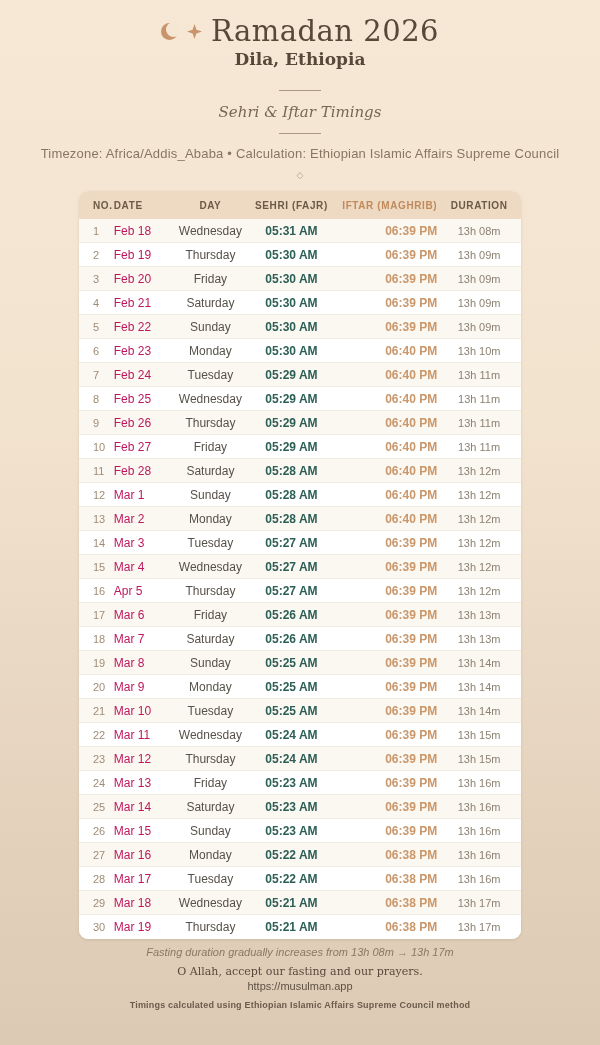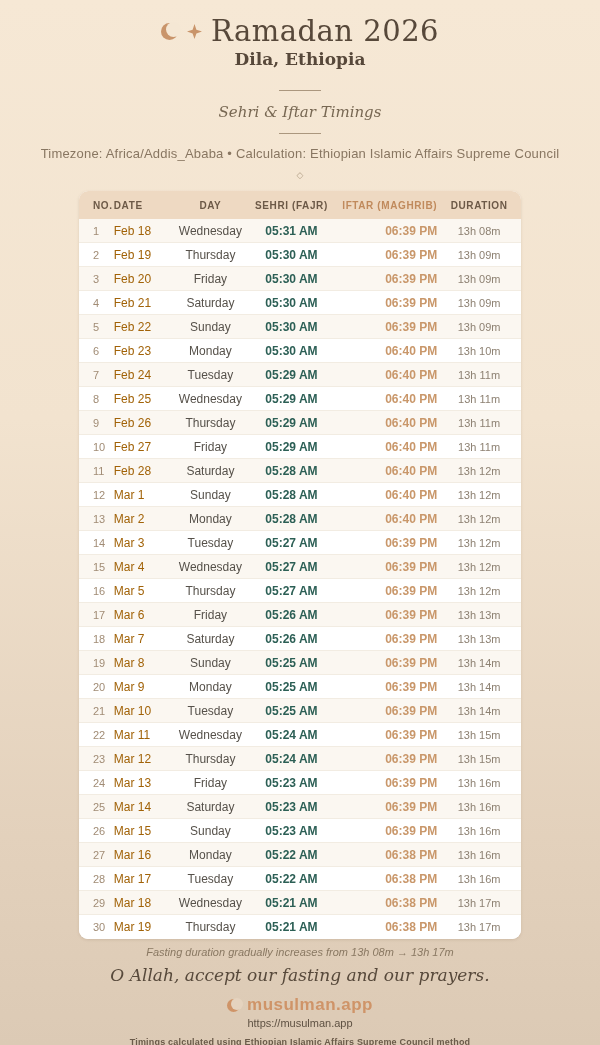--- a/index.html
+++ b/index.html
@@ -71,34 +71,34 @@
   .trow.even { background: #ffffff; }
   .trow:last-child { border-bottom: none; }
   .c-no   { width: 40px;  padding-left: 14px; text-align: left; }
   .c-date { width: 72px;  text-align: left; }
   .c-day  { width: 98px;  text-align: center; }
   .c-sehri{ width: 105px; text-align: center; }
   .c-iftar{ width: 130px; text-align: right; }
   .c-dur  { width: 105px; text-align: center; }
   .thead .c-iftar { color: #c08a5c; }
   .trow .c-no   { color: #a18c75; font-size: 11px; }
-  .trow .c-date { color: #a16207; }
+  .trow .c-date { color: #be185d; }
   .trow .c-day  { color: #56514a; }
   .trow .c-sehri{ color: #2c5f55; font-weight: bold; }
   .trow .c-iftar{ color: #c9976a; font-weight: bold; }
   .trow .c-dur  { color: #8d8172; font-size: 11px; }
   
   .ftr { text-align: center; }
   .duration-note {
     margin-top: 7px; font-style: italic; font-size: 11px; color: #897862;
   }
   .dua {
     margin-top: 7px;
     font-family: "DejaVu Serif", "Liberation Serif", serif;
-    font-style: italic; font-size: 17px; color: #57493b;
+    font-size: 11px; color: #57493b;
   }
   .availability { margin-top: 5px; font-size: 12px; color: #6d6153; }
   .brand-row {
     margin-top: 10px; display: flex; align-items: center; justify-content: center; gap: 7px;
   }
   .brand-crescent { width: 13px; height: 13px; position: relative; display: inline-block; }
   .brand-crescent::before {
     content: ""; position: absolute; inset: 0; border-radius: 50%; background: #cf9468;
   }
   .brand-crescent::after {
@@ -276,21 +276,21 @@
       <span class="c-no">15</span>
       <span class="c-date">Mar 4</span>
       <span class="c-day">Wednesday</span>
       <span class="c-sehri">05:27 AM</span>
       <span class="c-iftar">06:39 PM</span>
       <span class="c-dur">13h 12m</span>
     </div>
 
     <div class="trow even">
       <span class="c-no">16</span>
-      <span class="c-date">Mar 5</span>
+      <span class="c-date">Apr 5</span>
       <span class="c-day">Thursday</span>
       <span class="c-sehri">05:27 AM</span>
       <span class="c-iftar">06:39 PM</span>
       <span class="c-dur">13h 12m</span>
     </div>
 
     <div class="trow">
       <span class="c-no">17</span>
       <span class="c-date">Mar 6</span>
       <span class="c-day">Friday</span>
@@ -414,21 +414,17 @@
       <span class="c-sehri">05:21 AM</span>
       <span class="c-iftar">06:38 PM</span>
       <span class="c-dur">13h 17m</span>
     </div>
   </div>
   </div>
 
   <div class="ftr">
     <div class="duration-note">Fasting duration gradually increases from 13h 08m → 13h 17m</div>
     <div class="dua">O Allah, accept our fasting and our prayers.</div>
-    <div class="brand-row">
-      <span class="brand-crescent"></span>
-      <span class="brand-name">musulman.app</span>
-    </div>
     <div class="brand-url">https://musulman.app</div>
     <div class="method-note">Timings calculated using Ethiopian Islamic Affairs Supreme Council method</div>
   </div>
 
 </div>
 
 </body></html>

